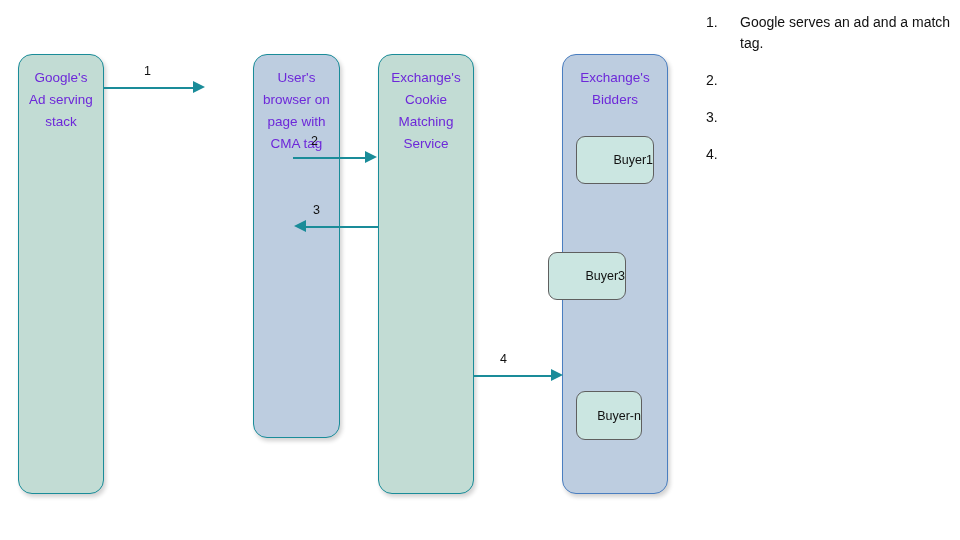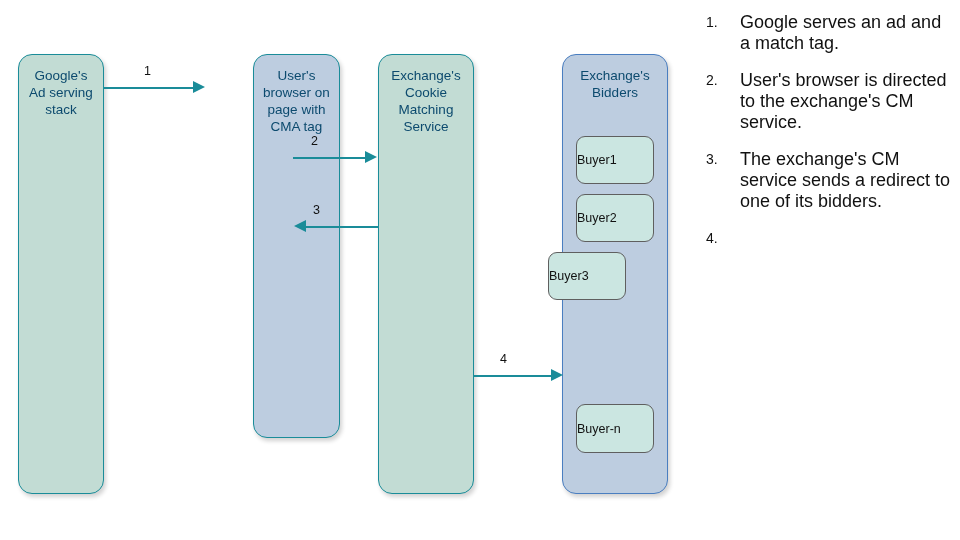--- a/index.html
+++ b/index.html
@@ -31,37 +31,37 @@
     box-shadow: 2px 3px 4px rgba(0,0,0,0.18);
     text-align: center;
     padding-top: 12px;
   }
   .lane.green { background: #c2dcd4; border-color: #1a8c99; }
   .lane.blue  { background: #bdcde0; border-color: #1a8c99; }
   .lane.blue-b { background: #bdcde0; border-color: #4a7ec0; }
 
   .lane-label {
     font-size: 13.5px;
-    line-height: 17px;
-    color: #0c4a6e;
+    line-height: 22px;
+    color: #6d28d9;
     white-space: pre-line;
     padding: 0 8px;
     letter-spacing: 0;
   }
 
   
   .buyer {
     position: absolute;
     box-sizing: border-box;
     background: #cbe6e1;
     border: 1.2px solid #5f5f5f;
     border-radius: 9px;
     display: flex;
     align-items: center;
-    justify-content: flex-start;
+    justify-content: flex-end;
     font-size: 12.5px;
     color: #111111;
   }
 
   
   .arrow-line {
     position: absolute;
     height: 0;
     border-top: 2px solid #1a8c99;
   }
@@ -93,21 +93,21 @@
   }
   .step-num {
     width: 34px;
     flex: 0 0 34px;
     font-size: 14px;
     line-height: 21px;
     color: #111111;
   }
   .step-text {
     flex: 1 1 auto;
-    font-size: 18px;
+    font-size: 14px;
     line-height: 21px;
     color: #111111;
   }
 </style>
 </head>
 <body>
 
 <div id="diagram-canvas">
 
   <div class="lane green" style="left:18px; top:54px; width:86px; height:440px;">
@@ -131,27 +131,24 @@
   </div>
 
   <div class="lane blue-b" style="left:562px; top:54px; width:106px; height:440px;">
     <div class="lane-label">Exchange's
 Bidders</div>
   </div>
 
   <div class="buyer" style="left:576px; top:136px; width:78px; height:48px;">
     <span>Buyer1</span>
   </div>
-  <div class="buyer" style="left:576px; top:194px; width:78px; height:48px;">
-    <span>Buyer2</span>
-  </div>
   <div class="buyer" style="left:548px; top:252px; width:78px; height:48px;">
     <span>Buyer3</span>
   </div>
-  <div class="buyer" style="left:576px; top:404px; width:78px; height:49px;">
+  <div class="buyer" style="left:576px; top:391px; width:66px; height:49px;">
     <span>Buyer-n</span>
   </div>
 
   <div>
     <div class="arrow-line" style="left:104px; top:87px; width:90px;"></div>
     <div class="arrow-head right" style="left:193px; top:81px;"></div>
     <div class="arrow-label" style="left:144px; top:64px;">1</div>
   </div>
 
   <div>
@@ -176,25 +173,23 @@
 
 <div id="steps-list">
 
   <div class="step">
     <div class="step-num">1.</div>
     <div class="step-text">Google serves an ad and a match tag.</div>
   </div>
 
   <div class="step">
     <div class="step-num">2.</div>
-    <div class="step-text">User's browser is directed to the exchange's CM service.</div>
   </div>
 
   <div class="step">
     <div class="step-num">3.</div>
-    <div class="step-text">The exchange's CM service sends a redirect to one of its bidders.</div>
   </div>
 
   <div class="step">
     <div class="step-num">4.</div>
   </div>
 
 </div>
 
 </body></html>

